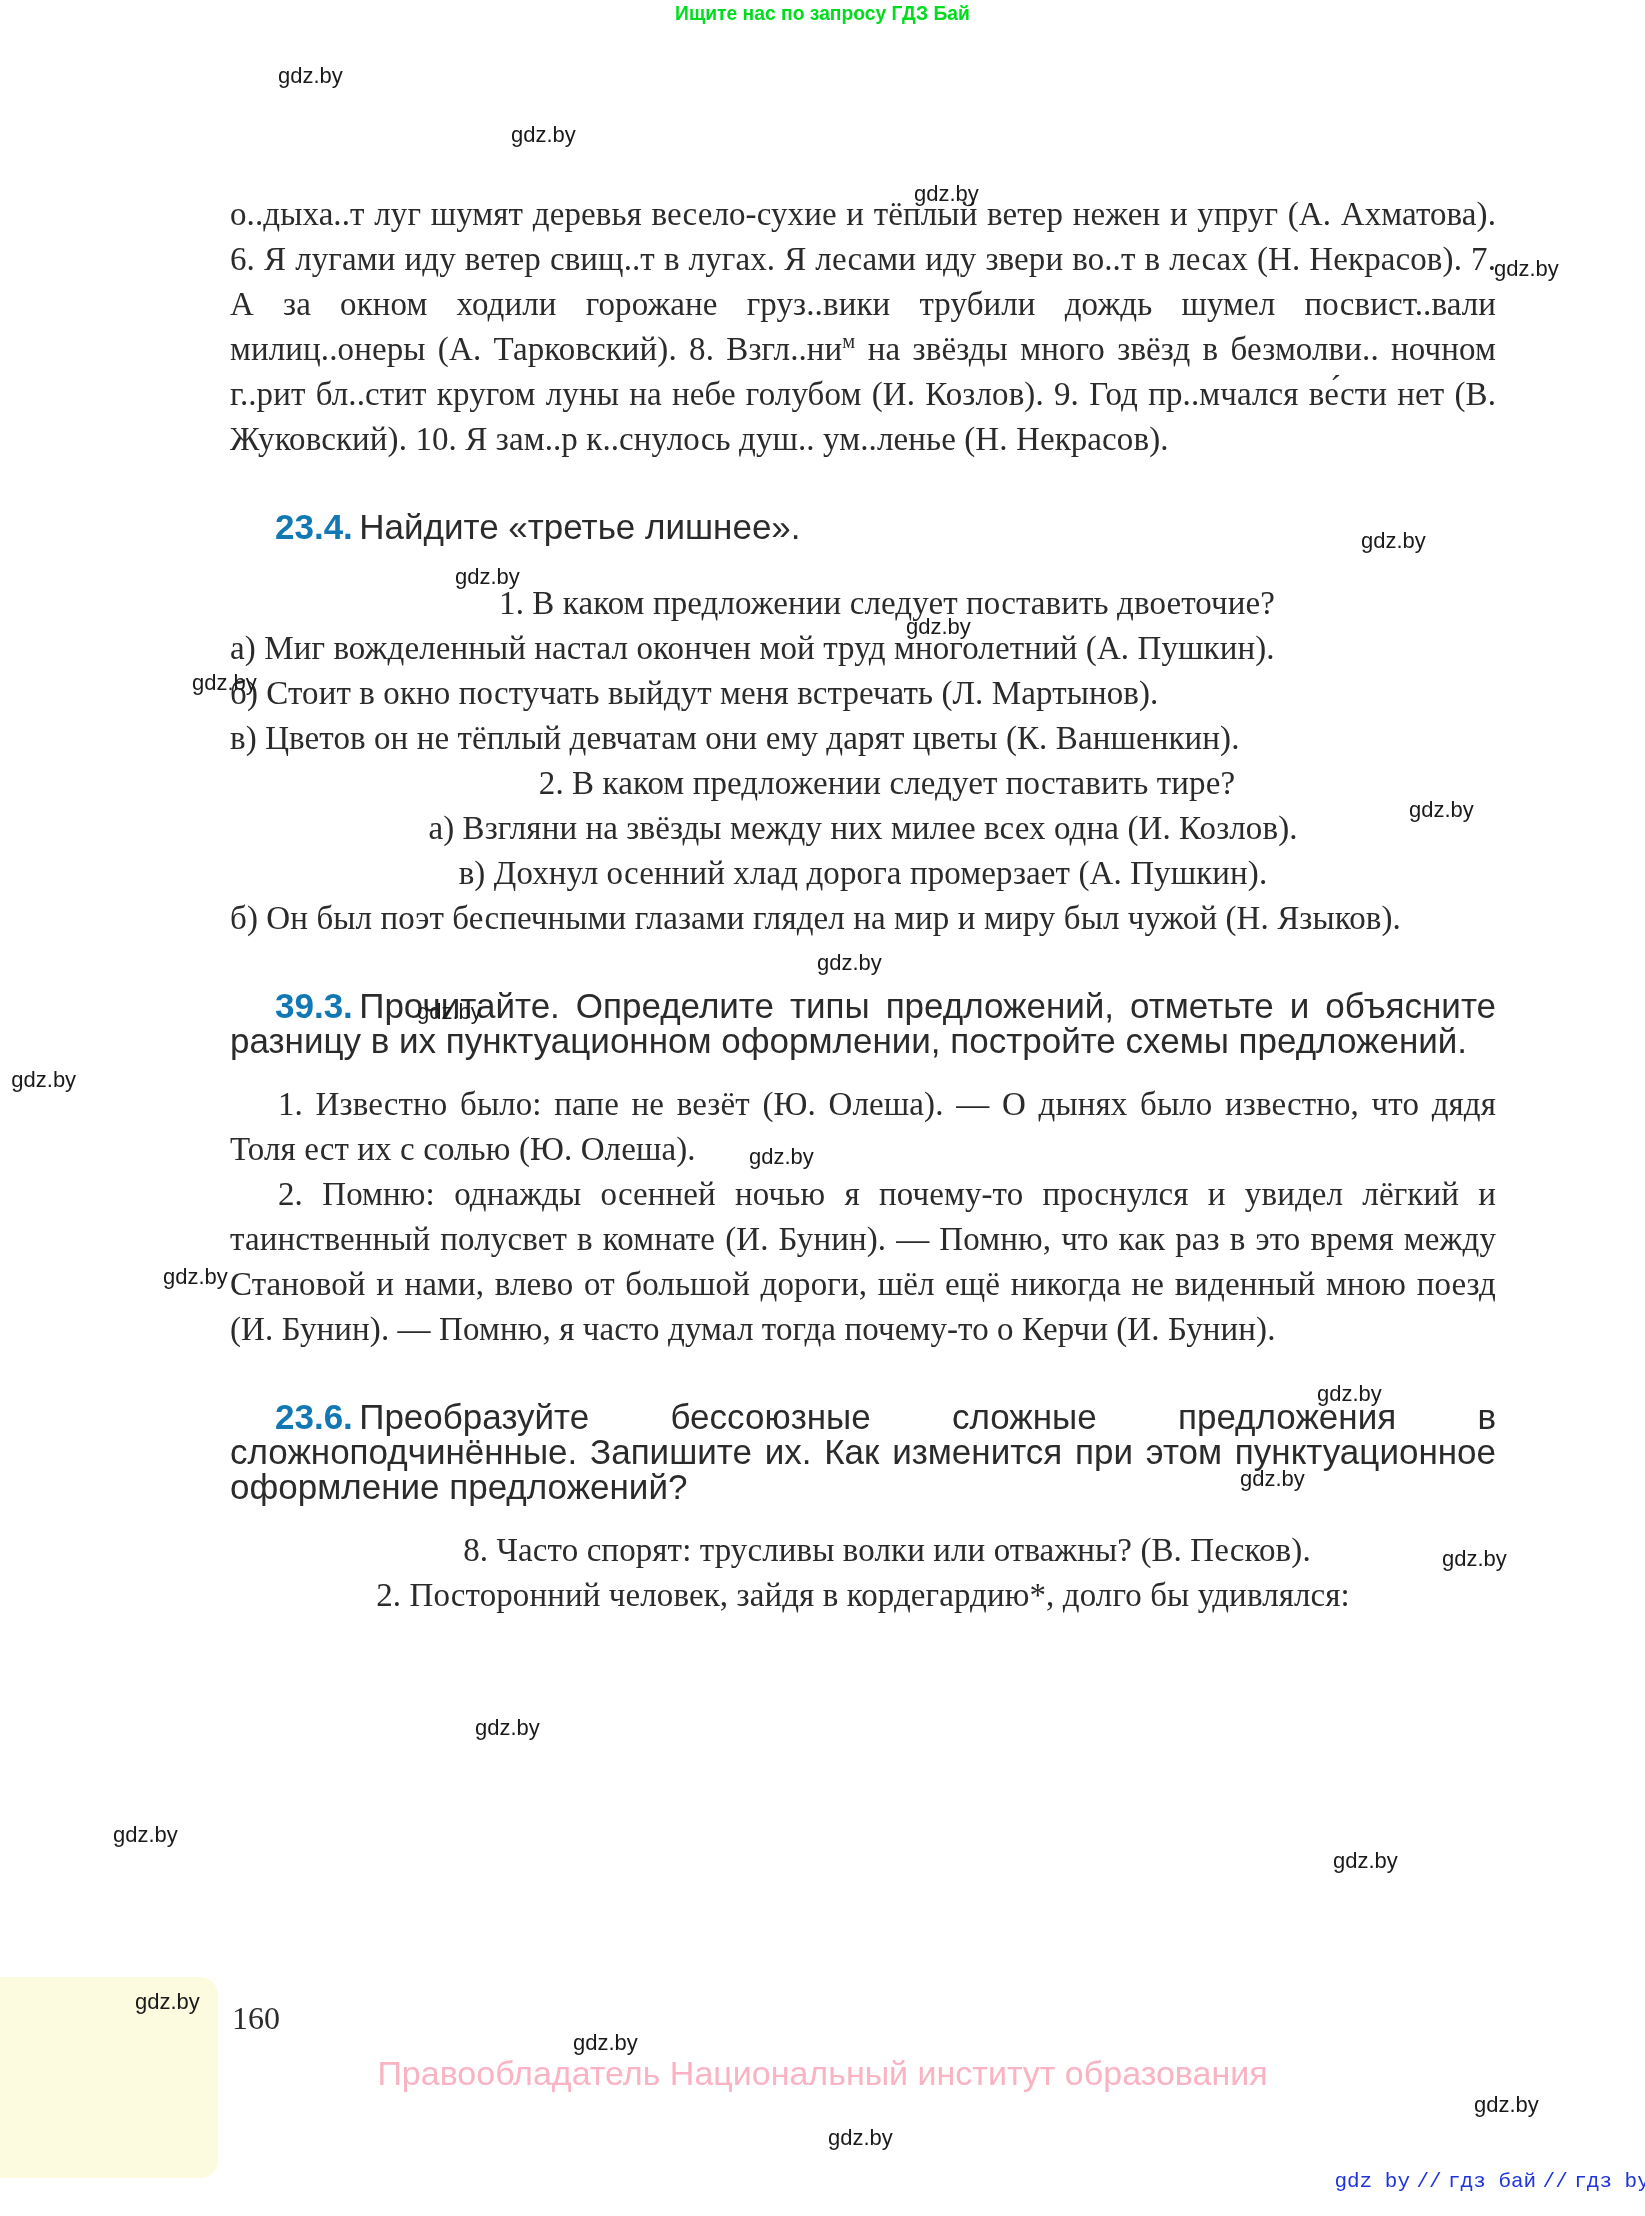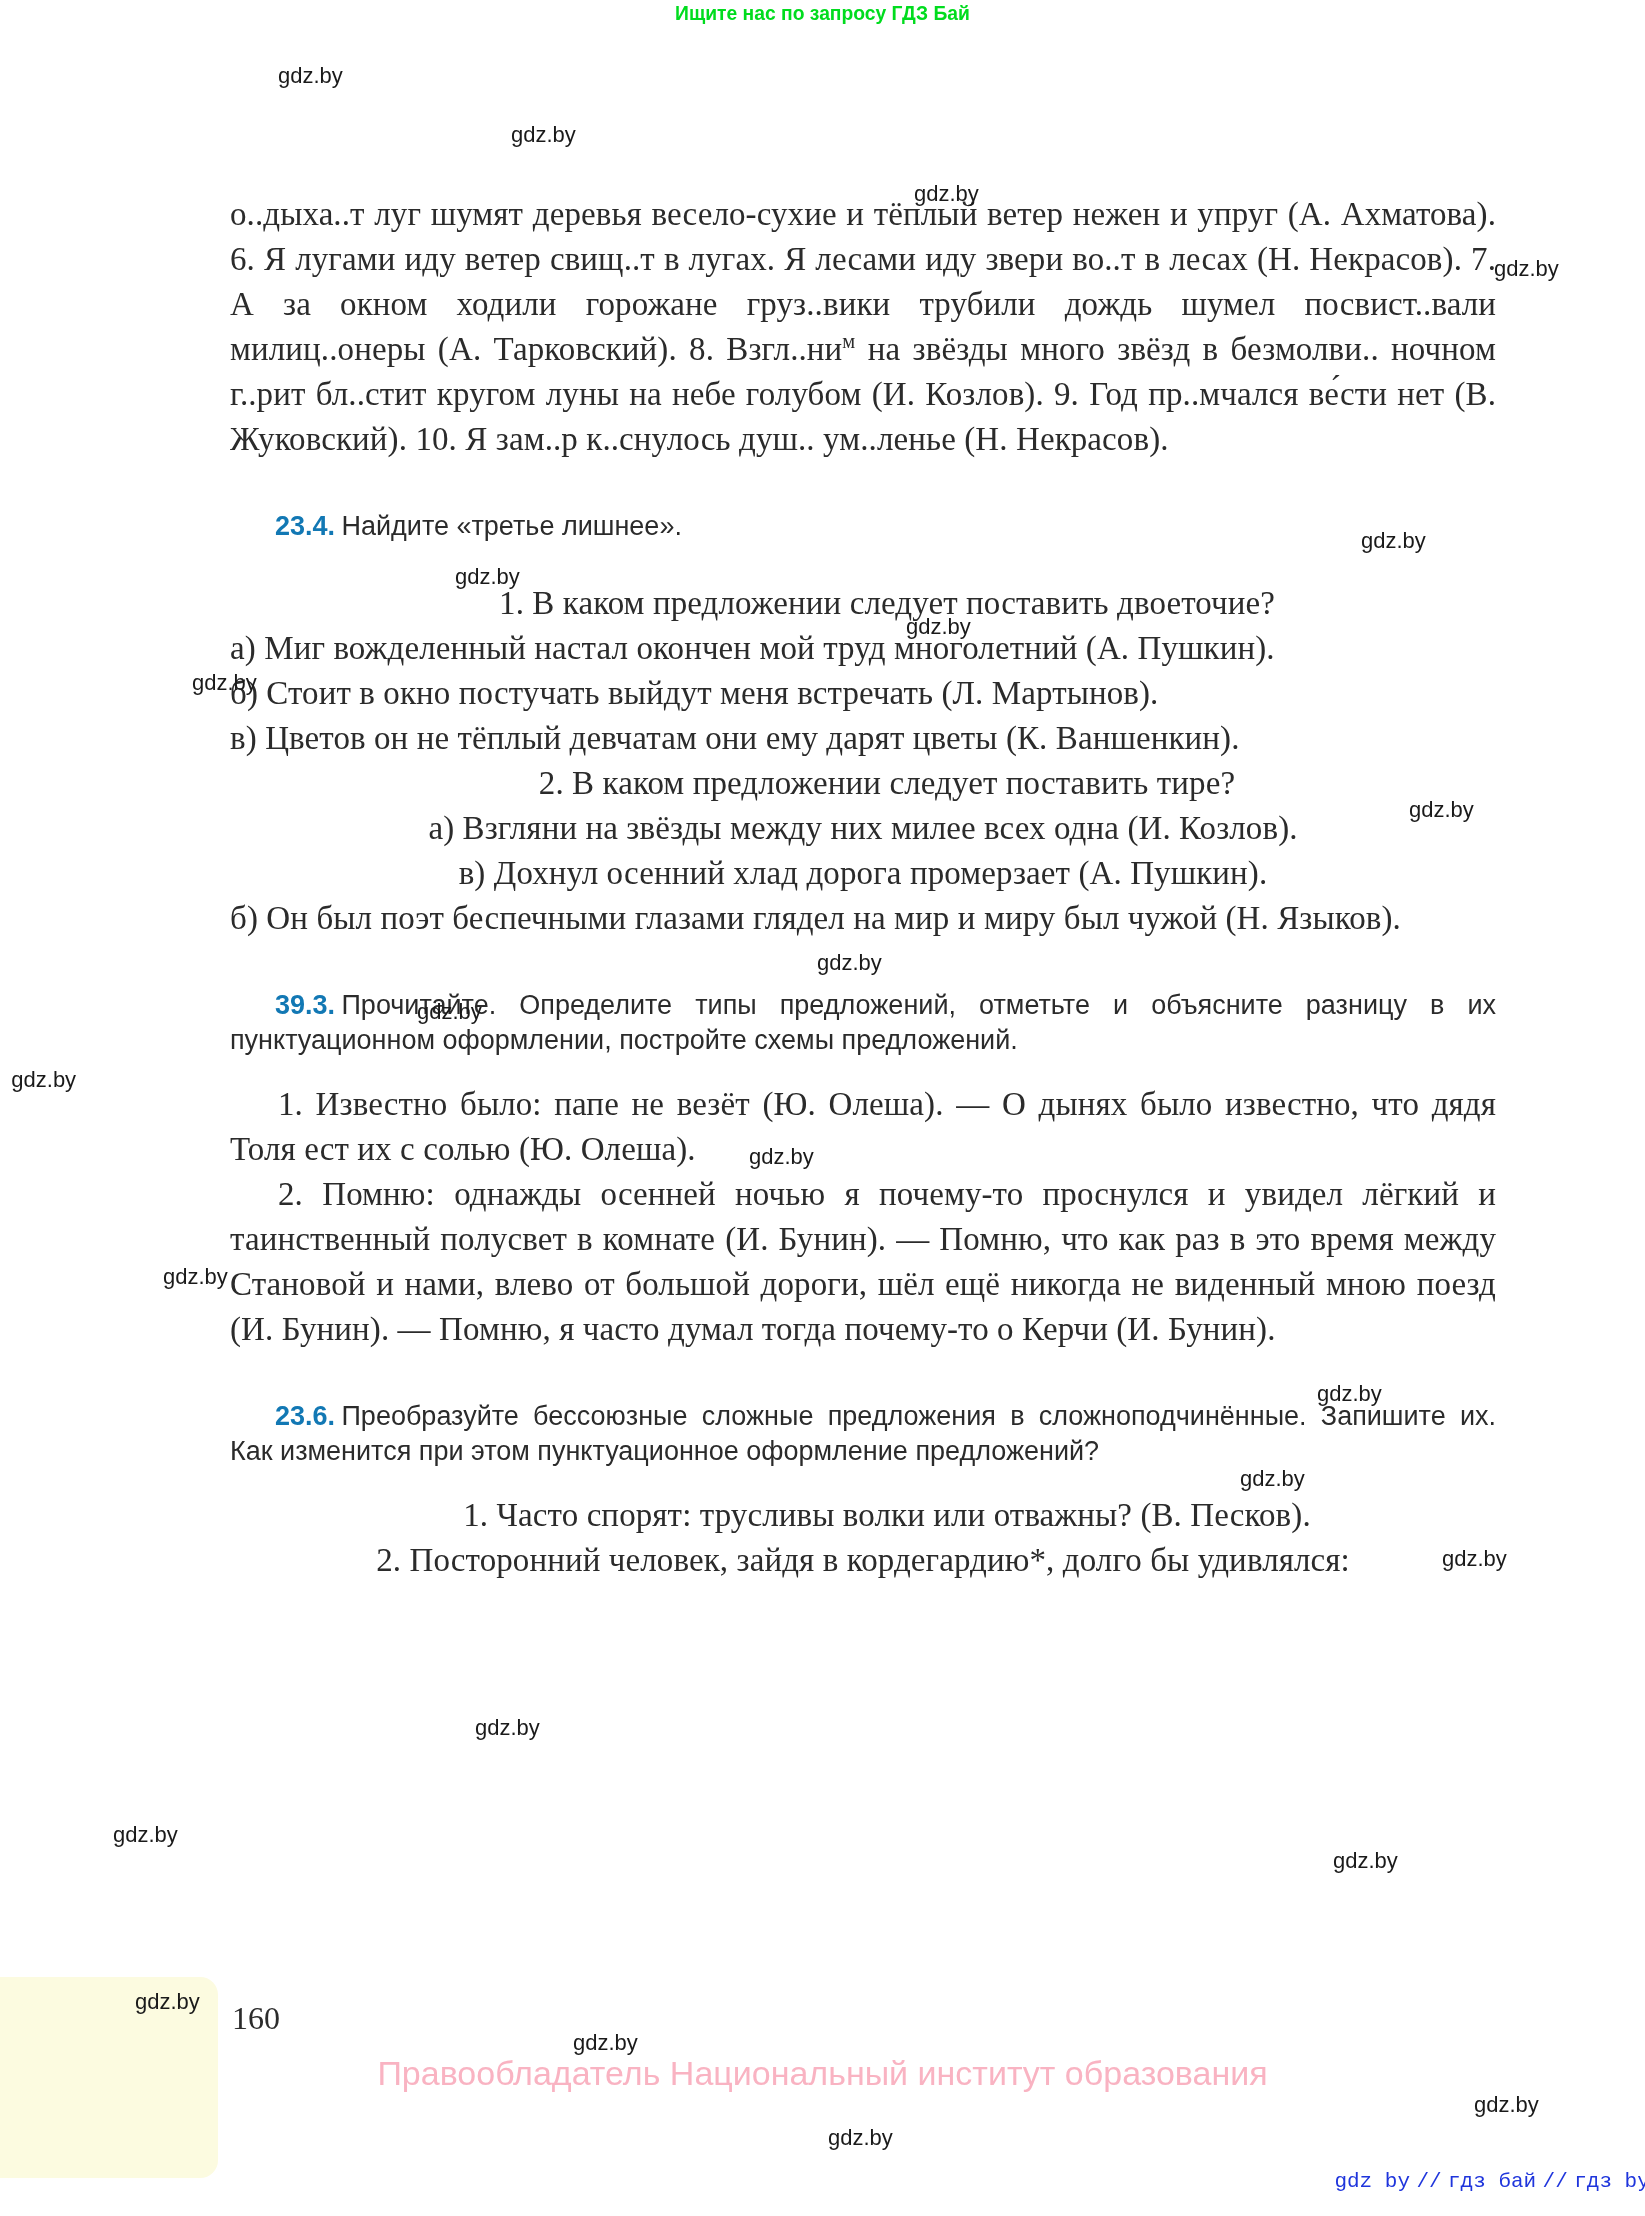--- a/index.html
+++ b/index.html
@@ -65,21 +65,21 @@
   }
   p.body.last-left { text-align: center; }
   .it { }
   .sup { font-size: 0.62em; vertical-align: super; line-height: 0; }
   .ind { display: inline-block; width: 48px; }
 
   
   .ex-head {
     margin: 0;
     font-family: "Liberation Sans", sans-serif;
-    font-size: 27px;
+    font-size: 35px;
     line-height: 35px;
     color: #2b2b2b;
     text-align: justify;
     text-justify: inter-word;
   }
   .ex-head .num {
     color: #1278b4;
     font-weight: 700;
     margin-right: 6.4px;
   }
@@ -182,21 +182,21 @@
     <p class="body"><span class="ind"></span><span>1. Известно было: папе не везёт </span><span class="it">(Ю. Олеша)</span><span>. — О дынях было известно, что дядя Толя ест их с солью </span><span class="it">(Ю. Олеша)</span><span>.</span></p>
 
     <p class="body"><span class="ind"></span><span>2. Помню: однажды осенней ночью я почему-то проснулся и увидел лёгкий и таинственный полусвет в комнате </span><span class="it">(И. Бунин)</span><span>. — Помню, что как раз в это время между Становой и нами, влево от большой дороги, шёл ещё никогда не виденный мною поезд </span><span class="it">(И. Бунин)</span><span>. — Помню, я часто думал тогда почему-то о Керчи </span><span class="it">(И. Бунин)</span><span>.</span></p>
 
     <div class="gap-lg"></div>
 
     <p class="ex-head"><span class="lead"></span><span class="num">23.6.</span><span>Преобразуйте бессоюзные сложные предложения в сложноподчинённые. Запишите их. Как изменится при этом пунктуационное оформление предложений?</span></p>
 
     <div class="gap-sm"></div>
 
-    <p class="body last-left"><span class="ind"></span><span>1. Часто спорят: трусливы волки или отважны? </span><span class="it">(В. Песков)</span><span>.</span></p>
+    <p class="body last-left"><span class="ind"></span><span>8. Часто спорят: трусливы волки или отважны? </span><span class="it">(В. Песков)</span><span>.</span></p>
 
     <p class="body last-left"><span>2. Посторонний человек, зайдя в кордегардию*, долго бы удивлялся:</span></p>
 
   </div>
 
   <div class="page-no">160</div>
 
   <div class="copyright">Правообладатель Национальный институт образования</div>
 
   <div class="footer-links">

